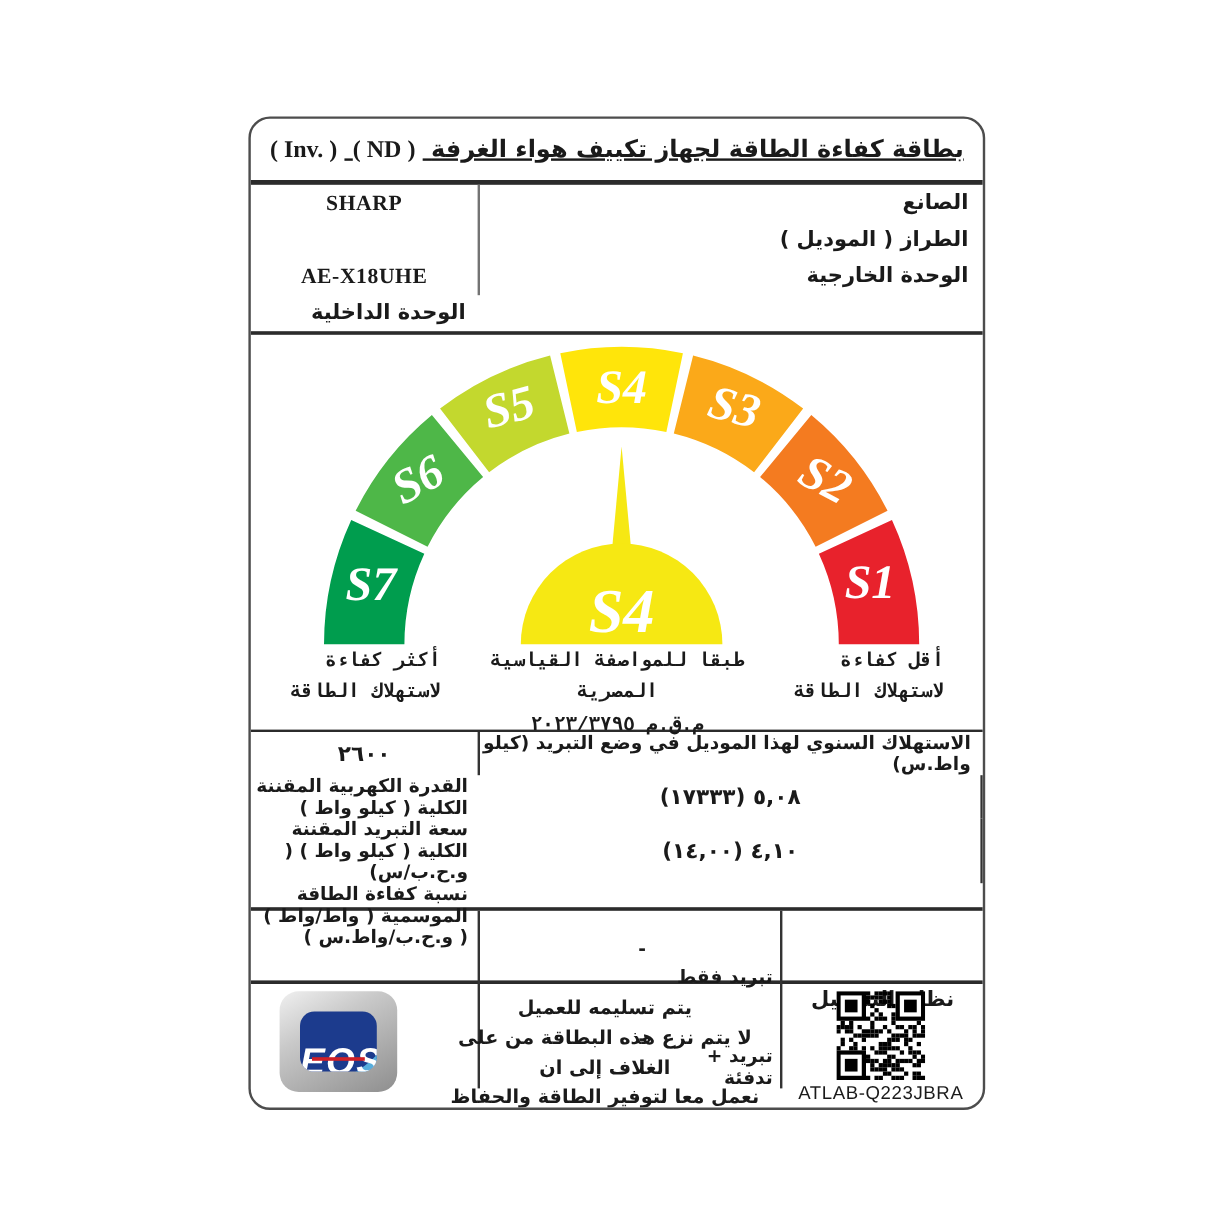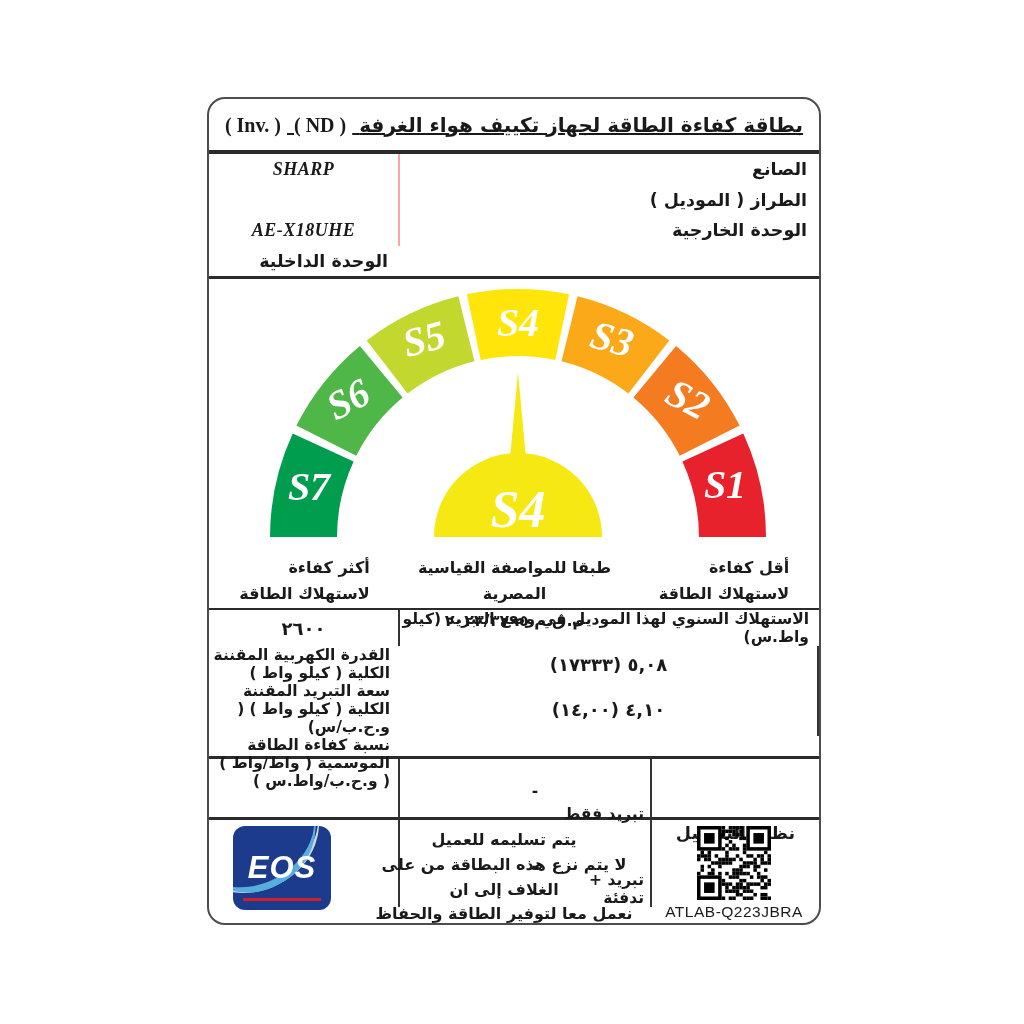--- a/index.html
+++ b/index.html
@@ -7,28 +7,28 @@
   .card{
     position:absolute;left:207px;top:97px;width:614px;height:828px;
     border:2px solid #4d4d4d;border-radius:18px;background:#fff;box-sizing:border-box;overflow:hidden;
   }
   
   .title-row{height:51px;border-bottom:4px solid #2b2b2b;display:flex;align-items:center;justify-content:center;text-decoration:underline;}
   .title-row .ttl{direction:rtl;font-weight:bold;font-size:20px;white-space:nowrap;}
   .title-row .lat{direction:ltr;unicode-bidi:isolate;display:inline-block;margin-right:6px;font-family:"Liberation Serif","DejaVu Serif",serif;}
   
   .mfr-table{height:122px;border-bottom:3px solid #2b2b2b;display:grid;grid-template-columns:191px 1fr;grid-auto-rows:1fr;}
-  .cell-val{border-right:2px solid #fca5a5;display:flex;align-items:center;justify-content:center;
-    font-family:"Liberation Serif","DejaVu Serif",serif;font-weight:bold;font-size:18px;letter-spacing:.5px;font-style:italic;}
+  .cell-val{border-right:2px solid #737373;display:flex;align-items:center;justify-content:center;
+    font-family:"Liberation Serif","DejaVu Serif",serif;font-weight:bold;font-size:18px;letter-spacing:.5px;}
   .cell-lab{direction:rtl;display:flex;align-items:center;padding-right:12px;font-weight:bold;font-size:17.5px;}
   
   .gauge-section{height:331px;border-bottom:2px solid #2b2b2b;box-sizing:border-box;}
   .gauge-svg{display:block;width:614px;height:258px;}
   .gauge-svg text{font-family:"Liberation Serif","DejaVu Serif",serif;font-weight:bold;font-style:italic;fill:#ffffff;}
-  .gauge-captions{display:grid;grid-template-columns:191px 1fr 190px;margin-top:18px;}
+  .gauge-captions{display:grid;grid-template-columns:191px 1fr 190px;margin-top:1px;font-family:Liberation Mono, monospace;}
   .cap{font-weight:bold;font-size:16px;line-height:1.65;text-align:center;}
   .cap .inner{display:inline-block;direction:rtl;text-align:right;}
   .cap-center{text-align:center;direction:rtl;}
   .cap-center .std-num{direction:ltr;unicode-bidi:isolate;display:inline-block;}
   
   .specs-table{height:146px;border-bottom:3px solid #2b2b2b;display:grid;grid-template-columns:191px 1fr;grid-auto-rows:1fr;}
   .spec-val{border-right:2px solid #333;display:flex;align-items:center;justify-content:center;
     direction:ltr;font-weight:bold;font-size:18px;letter-spacing:1.5px;}
   .spec-lab{direction:rtl;display:flex;align-items:center;padding-right:10px;font-weight:bold;font-size:15.5px;}
   
@@ -37,21 +37,21 @@
   .os-options{display:flex;flex-direction:column;justify-content:center;gap:2px;}
   .option{display:flex;justify-content:flex-end;align-items:center;padding-right:6px;font-weight:bold;font-size:15.5px;}
   .opt-dash{width:34px;text-align:center;}
   .opt-text{width:92px;text-align:right;direction:rtl;margin-top:46px;}
   .os-label{border-left:2px solid #333;display:flex;align-items:center;justify-content:center;
     direction:rtl;font-weight:bold;font-size:17.5px;}
   
   .footer{height:100px;display:grid;grid-template-columns:150px 1fr 170px;align-items:start;padding-top:6px;box-sizing:border-box;}
   .notes{text-align:center;direction:rtl;font-weight:bold;font-size:16px;line-height:1.55;padding-top:2px;}
   
-  .eos{margin-left:24px;width:98px;height:84px;border-radius:16px;padding:0;box-sizing:border-box;
+  .eos{margin-left:24px;width:98px;height:84px;border-radius:16px;padding:17px;box-sizing:border-box;
     background:linear-gradient(150deg,#f0f0f0 0%,#c9c9c9 35%,#8e8e8e 100%);}
   .eos-inner{width:100%;height:100%;border-radius:12px;background:#1c3b8d;position:relative;overflow:hidden;}
   .eos-swoosh{position:absolute;top:-52px;left:-46px;width:130px;height:110px;border-radius:50%;
     border-bottom:7px solid #57aedd;transform:rotate(-28deg);}
   .eos-swoosh2{position:absolute;top:-58px;left:-52px;width:140px;height:118px;border-radius:50%;
     border-bottom:5px solid #d8d8d8;transform:rotate(-28deg);}
   .eos-text{position:absolute;left:0;right:0;top:24px;text-align:center;color:#fff;
     font-family:"Liberation Sans","DejaVu Sans",sans-serif;font-weight:bold;font-style:italic;font-size:31px;letter-spacing:1px;}
   .eos-redline{position:absolute;left:10px;right:10px;bottom:9px;height:3px;background:#cf2027;}
   

